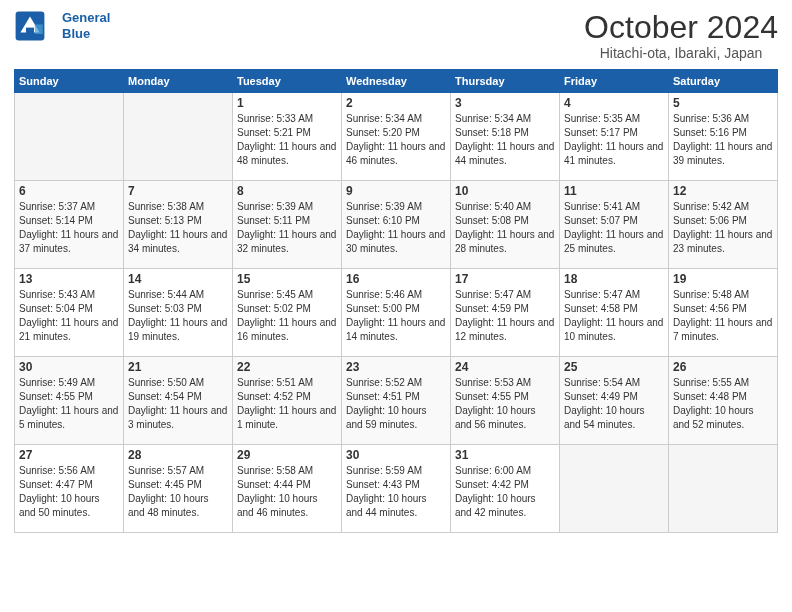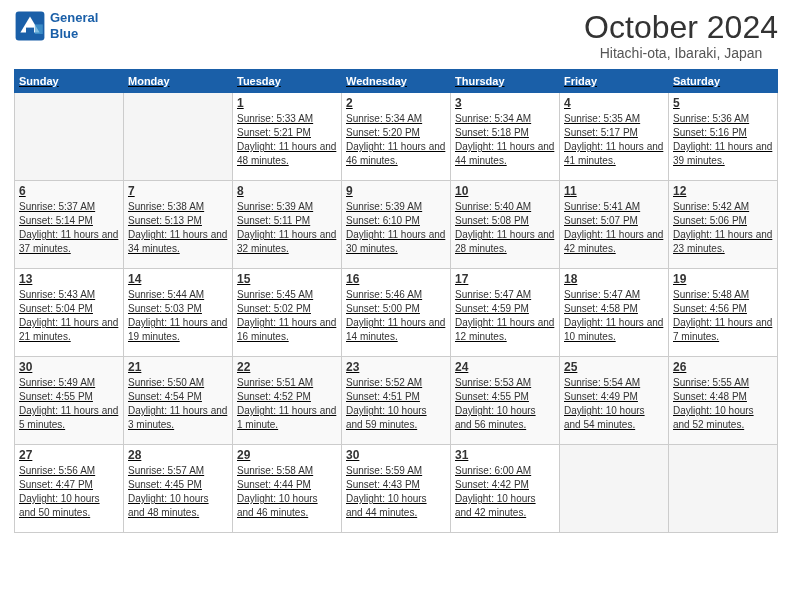--- a/index.html
+++ b/index.html
@@ -16,21 +16,21 @@
     }
     .header {
       display: flex;
       justify-content: space-between;
       align-items: flex-start;
       margin-bottom: 8px;
     }
     .logo {
       display: flex;
       align-items: center;
-      gap: 4px;
+      gap: 16px;
     }
     .logo-text {
       font-size: 13px;
       font-weight: bold;
       color: #1a5fa8;
       line-height: 1.2;
     }
     .logo-icon {
       width: 32px;
       height: 32px;
@@ -45,21 +45,20 @@
       line-height: 1.1;
     }
     .location {
       font-size: 14px;
       color: #555;
     }
     table {
       width: 100%;
       border-collapse: collapse;
       table-layout: fixed;
-      text-decoration: underline;
     }
     th {
       background-color: #1a5fa8;
       color: #fff;
       font-size: 11px;
       font-weight: bold;
       padding: 5px 4px;
       text-align: left;
       border: 1px solid #1a5fa8;
     }
@@ -165,21 +164,21 @@
           <td>
             <span class="day-num">9</span>
             <div class="day-detail"><span>Sunrise: 5:39 AM</span><br><span>Sunset: 6:10 PM</span><br><span>Daylight: 11 hours and 30 minutes.</span></div>
           </td>
           <td>
             <span class="day-num">10</span>
             <div class="day-detail"><span>Sunrise: 5:40 AM</span><br><span>Sunset: 5:08 PM</span><br><span>Daylight: 11 hours and 28 minutes.</span></div>
           </td>
           <td>
             <span class="day-num">11</span>
-            <div class="day-detail"><span>Sunrise: 5:41 AM</span><br><span>Sunset: 5:07 PM</span><br><span>Daylight: 11 hours and 42 minutes.</span></div>
+            <div class="day-detail"><span>Sunrise: 5:41 AM</span><br><span>Sunset: 5:07 PM</span><br><span>Daylight: 11 hours and 25 minutes.</span></div>
           </td>
           <td>
             <span class="day-num">12</span>
             <div class="day-detail"><span>Sunrise: 5:42 AM</span><br><span>Sunset: 5:06 PM</span><br><span>Daylight: 11 hours and 23 minutes.</span></div>
           </td>
         </tr>
         <tr>
           <td>
             <span class="day-num">13</span>
             <div class="day-detail"><span>Sunrise: 5:43 AM</span><br><span>Sunset: 5:04 PM</span><br><span>Daylight: 11 hours and 21 minutes.</span></div>

